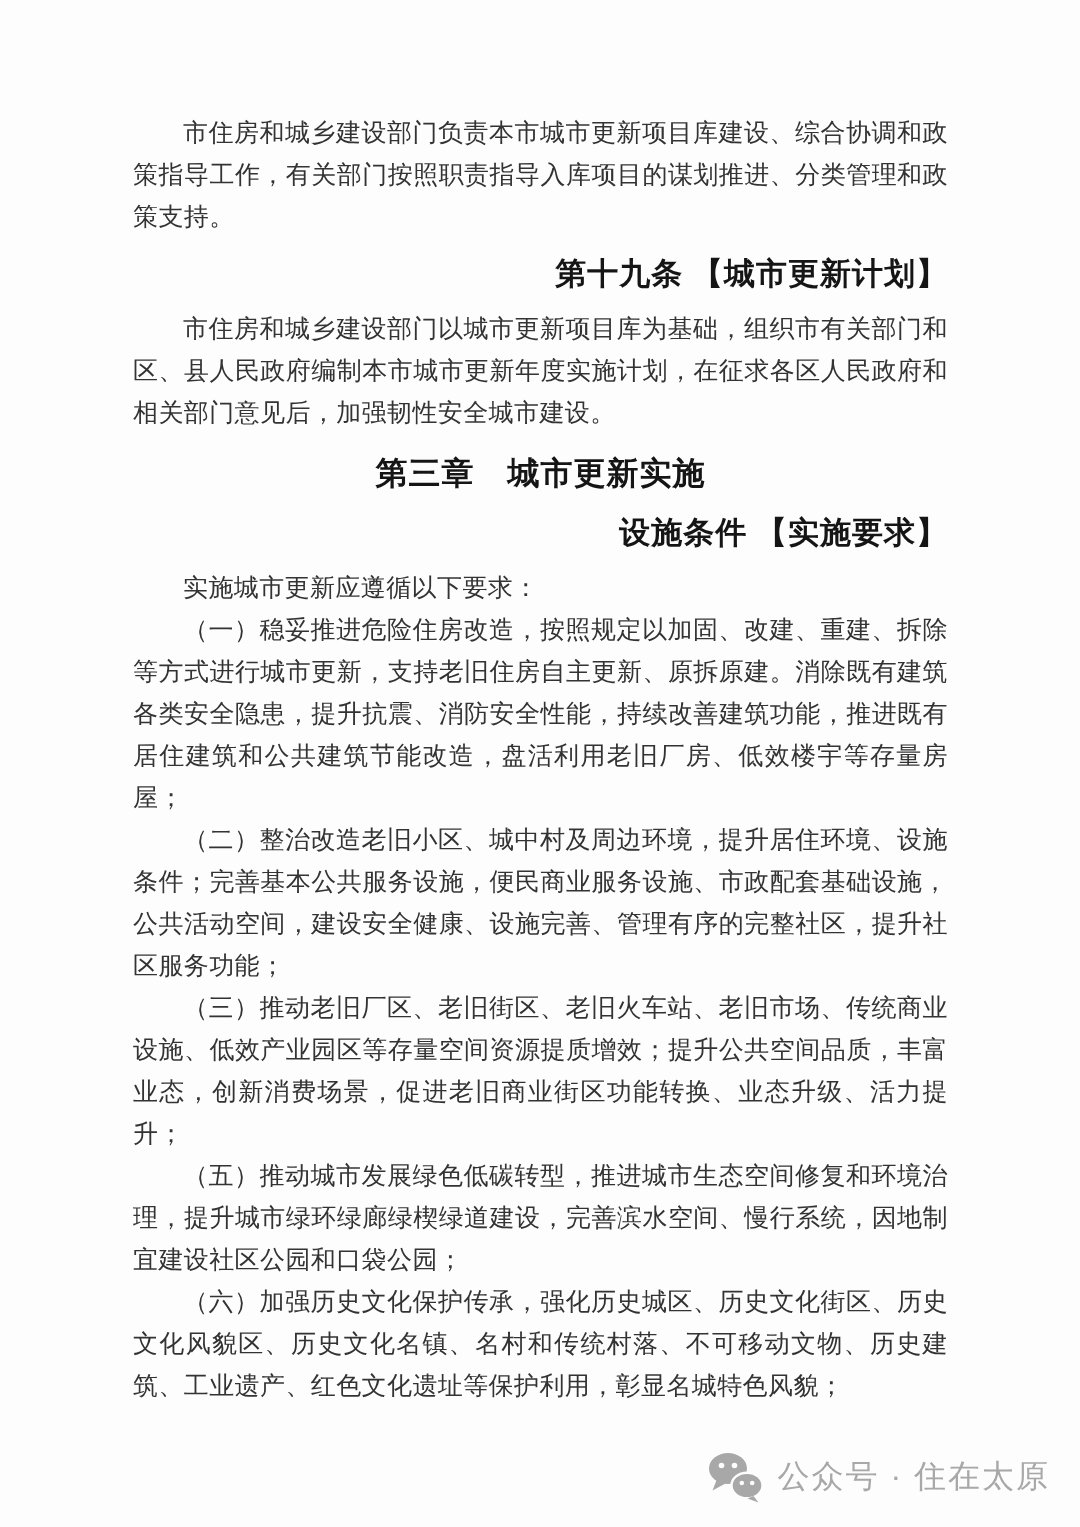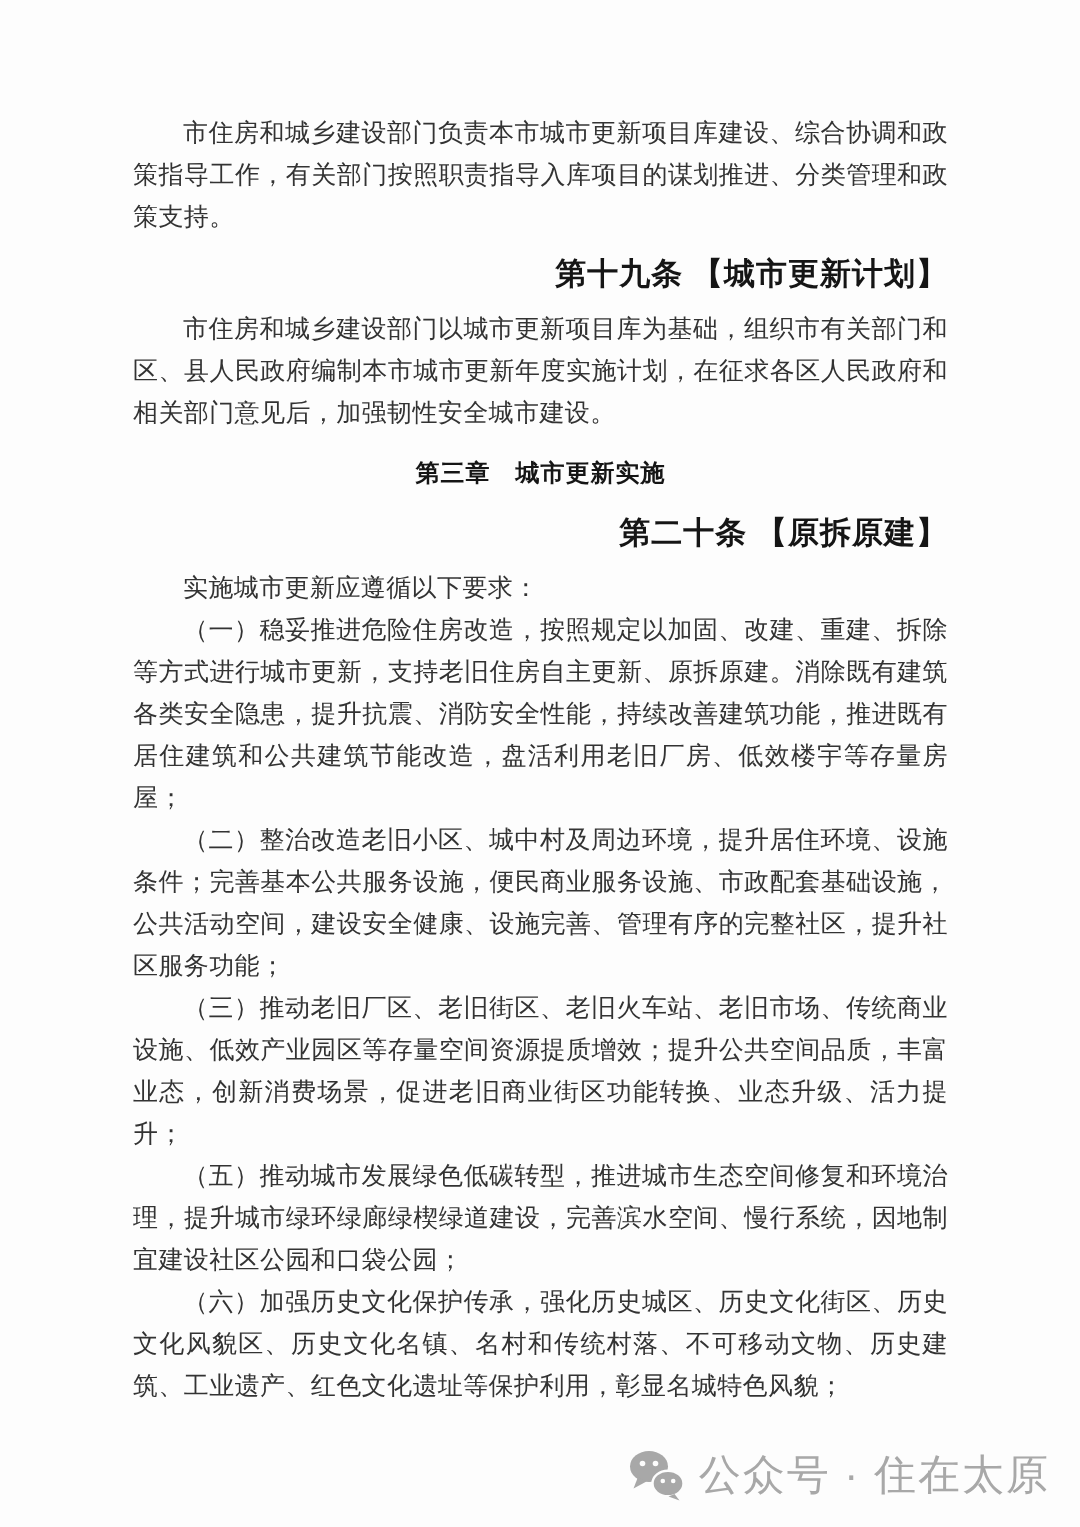--- a/index.html
+++ b/index.html
@@ -29,60 +29,60 @@
     font-size: 31px;
     line-height: 46px;
     font-weight: bold;
     color: #151515;
     margin: 13px 0 11px 0;
     letter-spacing: 1px;
     font-family: "Liberation Serif", serif;
     text-align: right;
   }
   .chapter-heading {
-    font-size: 24px;
+    font-size: 32px;
     line-height: 48px;
     font-weight: bold;
     color: #151515;
     text-align: center;
     margin: 15px 0 13px 0;
     letter-spacing: 1px;
     font-family: "Liberation Serif", serif;
   }
   .watermark {
     position: absolute;
     right: 30px;
     bottom: 24px;
     display: flex;
     align-items: center;
     gap: 14px;
     color: #a8a8a8;
   }
   .wm-icon { display: block; flex: 0 0 auto; }
   .wm-label {
-    font-size: 42px;
+    font-size: 32px;
     letter-spacing: 2px;
     font-family: "Liberation Sans", sans-serif;
     white-space: nowrap;
   }
 </style>
 </head>
 <body>
 
 <div class="page">
 
   <p class="para">市住房和城乡建设部门负责本市城市更新项目库建设、综合协调和政策指导工作，有关部门按照职责指导入库项目的谋划推进、分类管理和政策支持。</p>
 
   <h2 class="article-heading">第十九条 【城市更新计划】</h2>
 
   <p class="para">市住房和城乡建设部门以城市更新项目库为基础，组织市有关部门和区、县人民政府编制本市城市更新年度实施计划，在征求各区人民政府和相关部门意见后，加强韧性安全城市建设。</p>
 
   <h1 class="chapter-heading">第三章　城市更新实施</h1>
 
-  <h2 class="article-heading">第二十条 【原拆原建】</h2>
+  <h2 class="article-heading">设施条件 【实施要求】</h2>
 
   <p class="para">实施城市更新应遵循以下要求：</p>
 
   <p class="para">（一）稳妥推进危险住房改造，按照规定以加固、改建、重建、拆除等方式进行城市更新，支持老旧住房自主更新、原拆原建。消除既有建筑各类安全隐患，提升抗震、消防安全性能，持续改善建筑功能，推进既有居住建筑和公共建筑节能改造，盘活利用老旧厂房、低效楼宇等存量房屋；</p>
 
   <p class="para">（二）整治改造老旧小区、城中村及周边环境，提升居住环境、设施条件；完善基本公共服务设施，便民商业服务设施、市政配套基础设施，公共活动空间，建设安全健康、设施完善、管理有序的完整社区，提升社区服务功能；</p>
 
   <p class="para">（三）推动老旧厂区、老旧街区、老旧火车站、老旧市场、传统商业设施、低效产业园区等存量空间资源提质增效；提升公共空间品质，丰富业态，创新消费场景，促进老旧商业街区功能转换、业态升级、活力提升；</p>
 
 

